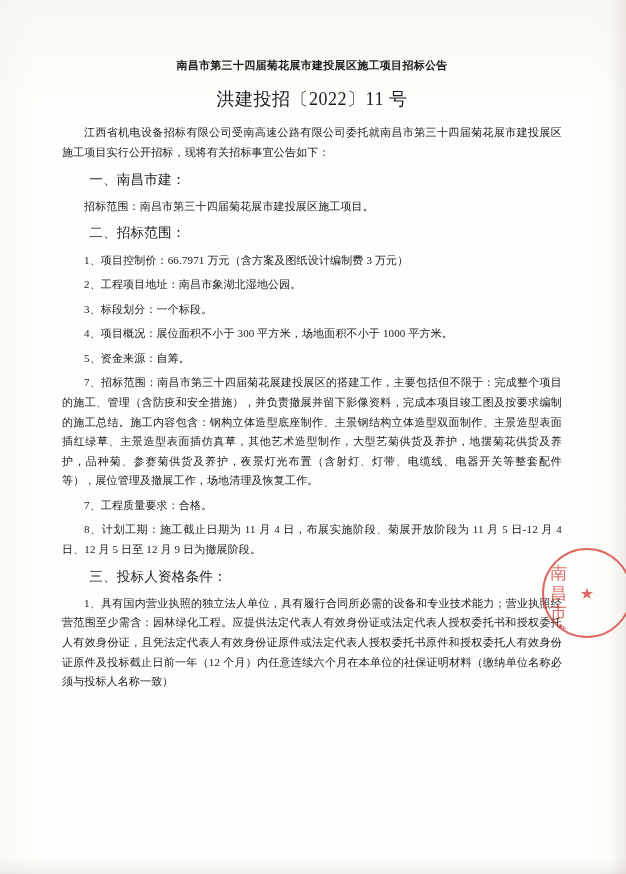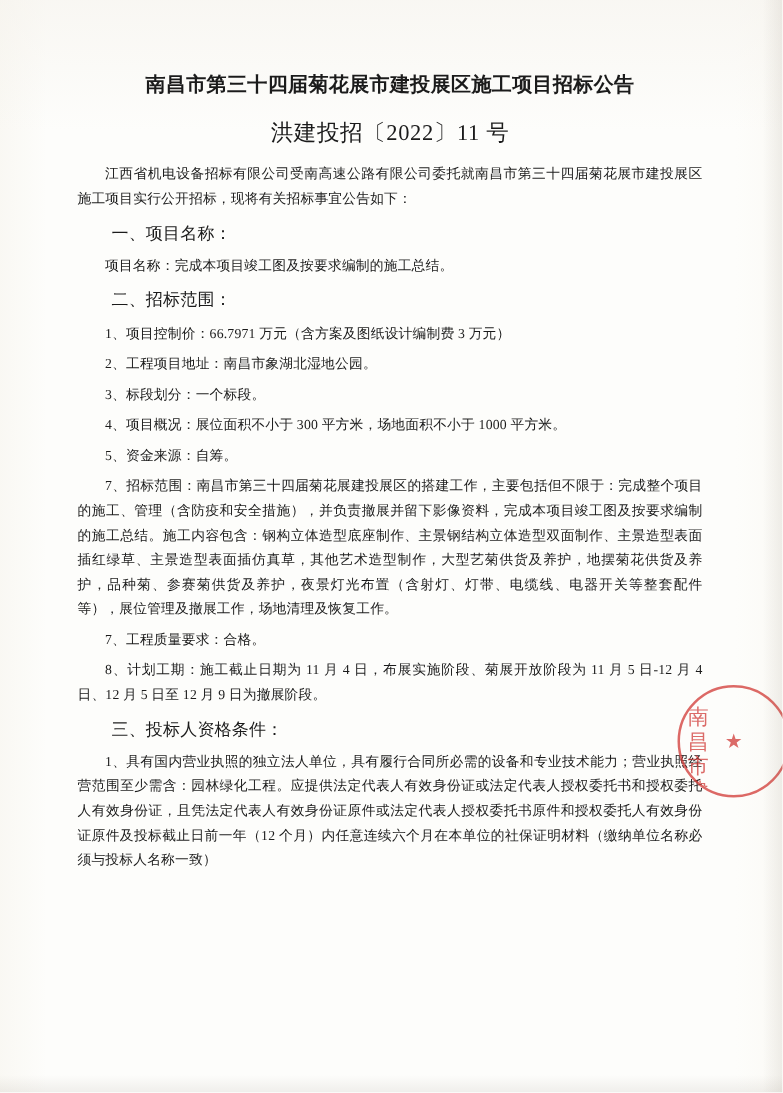--- a/index.html
+++ b/index.html
@@ -33,21 +33,21 @@
     pointer-events: none;
   }
   .content {
     position: absolute;
     left: 62px;
     top: 58px;
     width: 500px;
   }
   .doc-title {
     text-align: center;
-    font-size: 16px;
+    font-size: 11px;
     font-weight: bold;
     letter-spacing: 0.3px;
     line-height: 1.4;
     margin: 0 0 14px 0;
     font-family: "Liberation Serif", "DejaVu Serif", serif;
   }
   .doc-number {
     text-align: center;
     font-size: 18px;
     margin: 0 0 12px 0;
@@ -126,22 +126,22 @@
 <body>
 
 <div class="page">
   <div class="paper-tint"></div>
 
   <div class="content">
     <h1 class="doc-title">南昌市第三十四届菊花展市建投展区施工项目招标公告</h1>
     <div class="doc-number">洪建投招〔2022〕11 号</div>
 
     <p class="para indent">江西省机电设备招标有限公司受南高速公路有限公司委托就南昌市第三十四届菊花展市建投展区施工项目实行公开招标，现将有关招标事宜公告如下：</p>
-    <p class="para section">一、项目名称：</p>
-    <p class="para indent">项目名称：完成本项目竣工图及按要求编制的施工总结。</p>
+    <p class="para section">一、南昌市建：</p>
+    <p class="para indent">招标范围：南昌市第三十四届菊花展市建投展区施工项目。</p>
     <p class="para section">二、招标范围：</p>
     <p class="para indent">1、项目控制价：66.7971 万元（含方案及图纸设计编制费 3 万元）</p>
     <p class="para indent">2、工程项目地址：南昌市象湖北湿地公园。</p>
     <p class="para indent">3、标段划分：一个标段。</p>
     <p class="para indent">4、项目概况：展位面积不小于 300 平方米，场地面积不小于 1000 平方米。</p>
     <p class="para indent">5、资金来源：自筹。</p>
     <p class="para indent">7、招标范围：南昌市第三十四届菊花展建投展区的搭建工作，主要包括但不限于：完成整个项目的施工、管理（含防疫和安全措施），并负责撤展并留下影像资料，完成本项目竣工图及按要求编制的施工总结。施工内容包含：钢构立体造型底座制作、主景钢结构立体造型双面制作、主景造型表面插红绿草、主景造型表面插仿真草，其他艺术造型制作，大型艺菊供货及养护，地摆菊花供货及养护，品种菊、参赛菊供货及养护，夜景灯光布置（含射灯、灯带、电缆线、电器开关等整套配件等），展位管理及撤展工作，场地清理及恢复工作。</p>
     <p class="para indent">7、工程质量要求：合格。</p>
     <p class="para indent">8、计划工期：施工截止日期为 11 月 4 日，布展实施阶段、菊展开放阶段为 11 月 5 日-12 月 4 日、12 月 5 日至 12 月 9 日为撤展阶段。</p>
     <p class="para section">三、投标人资格条件：</p>

